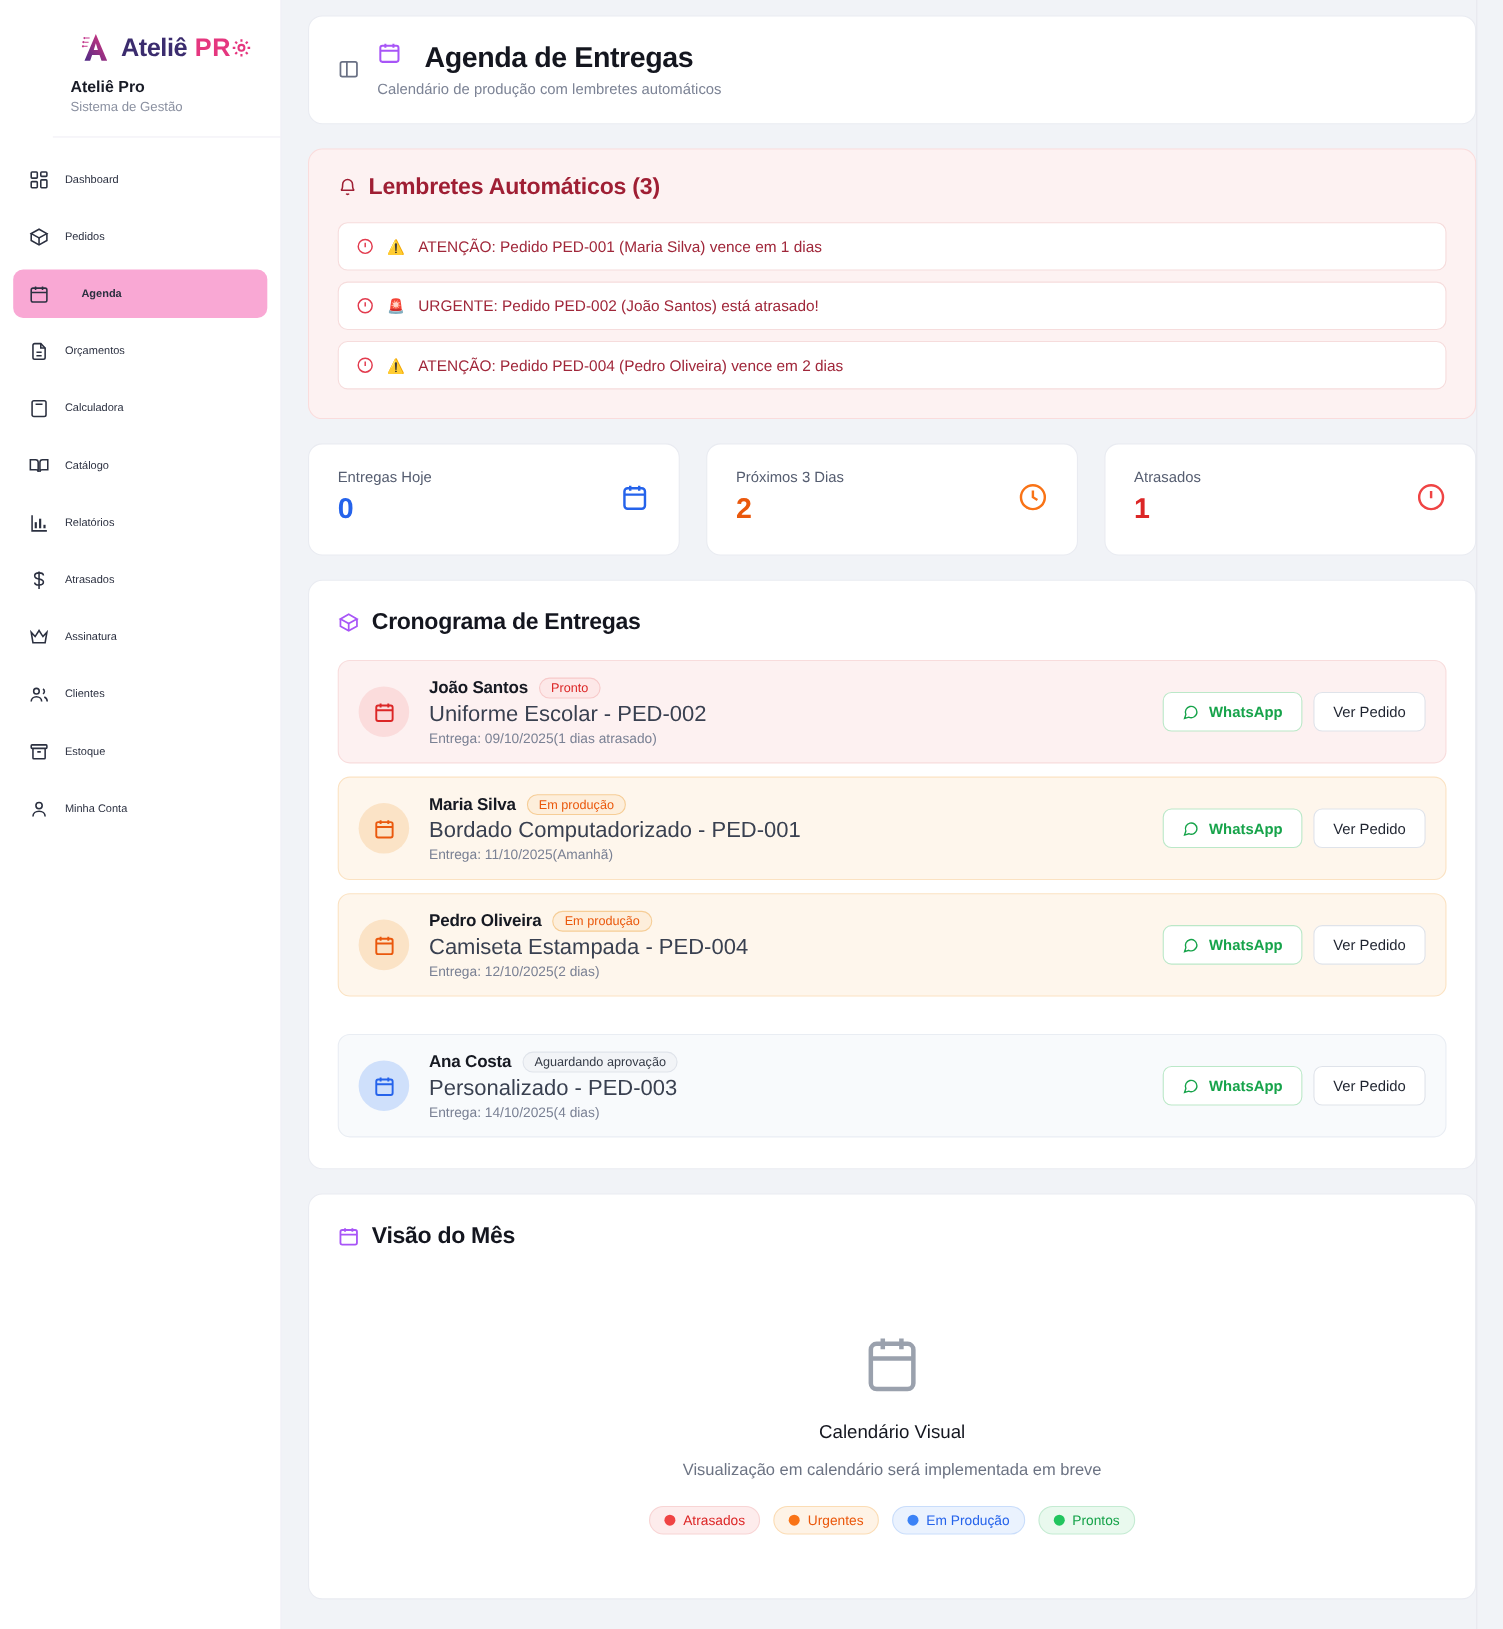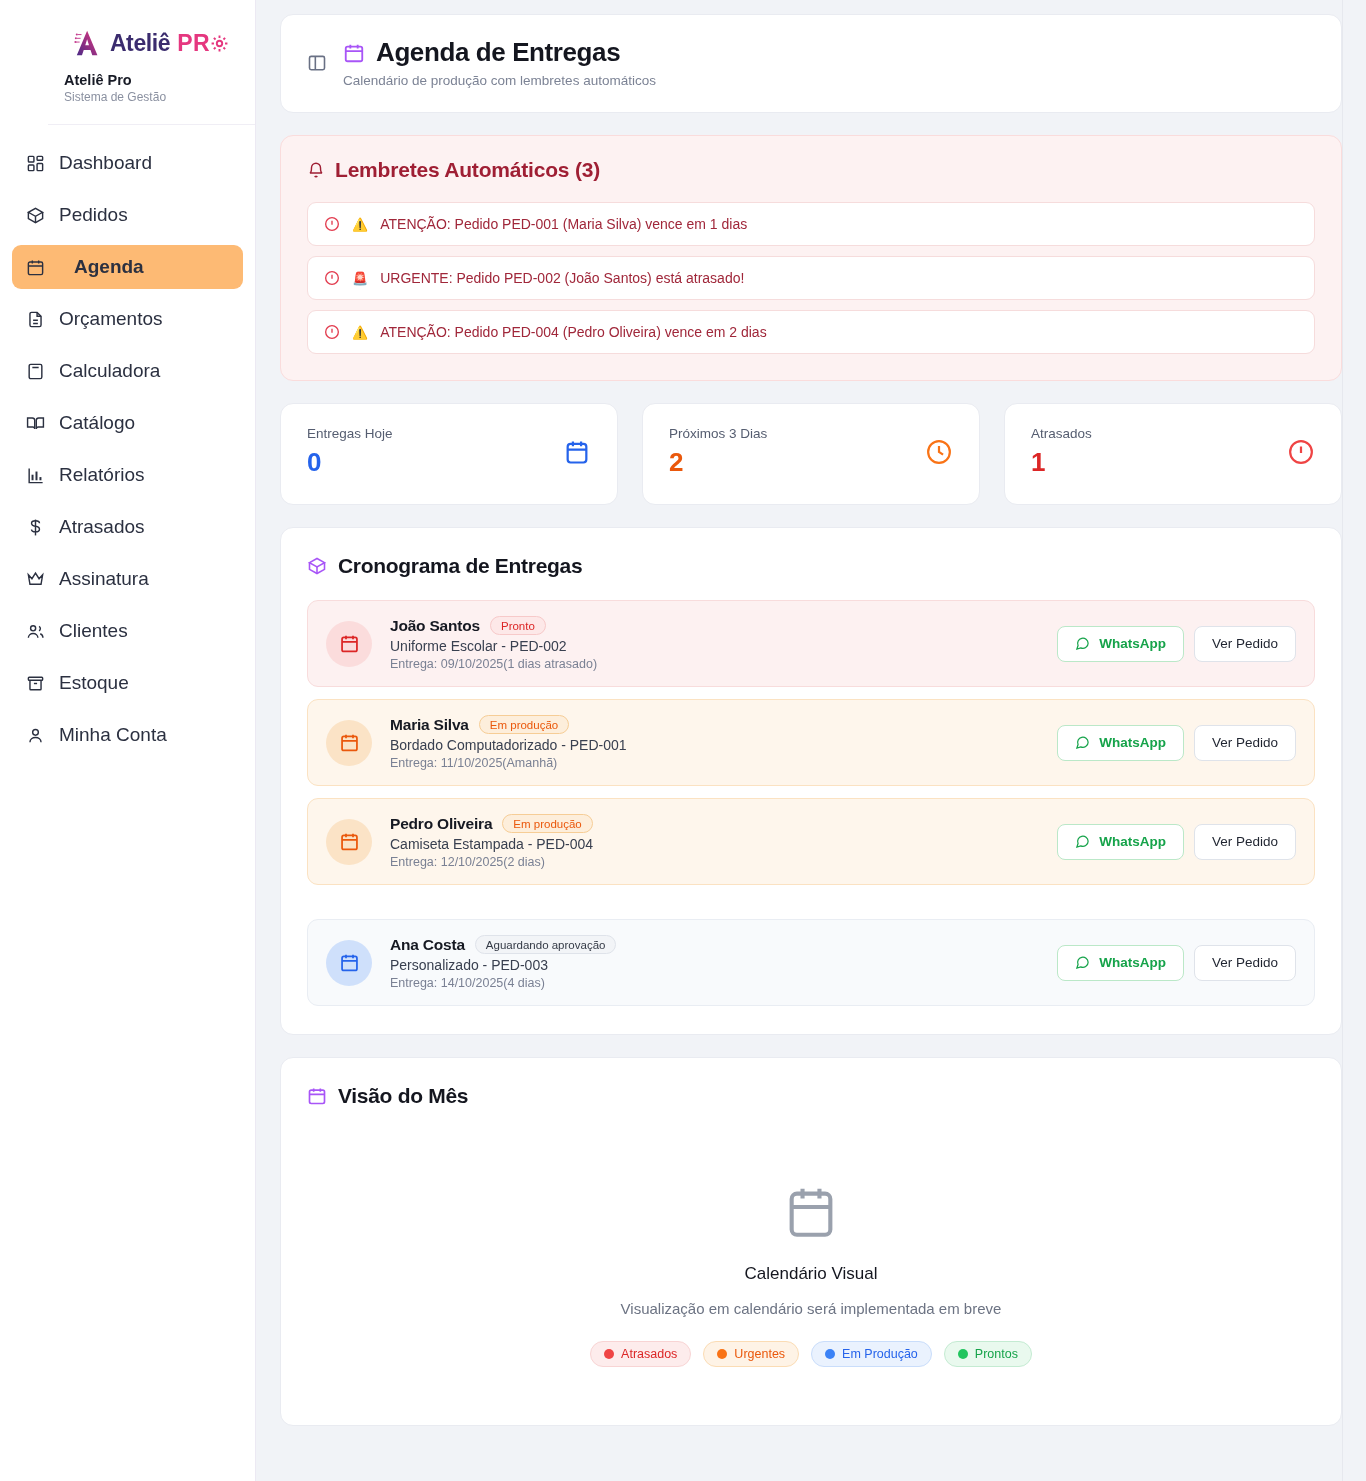--- a/index.html
+++ b/index.html
@@ -34,24 +34,24 @@
   .logo-pro { color: #e5377f; letter-spacing: 0.5px; }
   .logo-gear { width: 19px; height: 19px; display:inline-block; vertical-align: -2px; }
   .brand-name { margin-top: 14px; font-size: 14.5px; font-weight: 700; color: #181b26; }
   .brand-sub { margin-top: 2px; font-size: 12px; color: #8a90a0; }
 
   .nav { padding: 16px 12px 0; flex: 1; }
   .nav-item {
     display: flex; align-items: center; gap: 14px;
     height: 44px; padding: 0 14px; margin-bottom: 8px;
     border-radius: 9px; cursor: pointer;
-    font-size: 19px; color: #2b3040;
+    font-size: 10px; color: #2b3040;
   }
   .nav-item .ico { width: 19px; height: 19px; flex: none; color: #2b3040; display:flex; }
-  .nav-item.active { background: #fdba74; font-weight: 600; gap: 29px; }
+  .nav-item.active { background: #f9a8d4; font-weight: 600; gap: 29px; }
 
   .sidebar-footer {
     border-top: 1px solid #f0eef5;
     padding: 14px 26px;
   }
   .logout {
     display: flex; align-items: center; gap: 14px;
     font-size: 13.5px; color: #6b7180; cursor: pointer;
   }
   .logout .ico { width: 18px; height: 18px; display:flex; }
@@ -73,21 +73,21 @@
     border-radius: 13px;
   }
 
   
   .page-header {
     display: flex; align-items: center; gap: 16px;
     padding: 22px 26px 24px;
     margin-bottom: 22px;
   }
   .panel-toggle { width: 20px; height: 20px; color: #697084; cursor: pointer; flex: none; display:flex; }
-  .page-title-row { display: flex; align-items: center; gap: 11px; }
+  .page-title-row { display: flex; gap: 21px; }
   .page-title {
     font-size: 26px; font-weight: 700; letter-spacing: -0.4px; color: #14161f;
   }
   .title-cal { width: 22px; height: 22px; color: #a855f7; flex:none; display:flex; }
   .page-sub { margin-top: 5px; font-size: 13.5px; color: #7c8395; }
 
   
   .reminders {
     background: #fdf2f2;
     border: 1px solid #fadcdc;
@@ -153,21 +153,21 @@
   .d-body { flex: 1; min-width: 0; }
   .d-name-row { display: flex; align-items: center; gap: 10px; margin-bottom: 3px; }
   .d-name { font-size: 15.5px; font-weight: 700; color: #161922; letter-spacing: -0.2px; }
   .badge {
     font-size: 11.5px; padding: 2.5px 10px; border-radius: 999px;
     border: 1px solid transparent; white-space: nowrap;
   }
   .badge.pronto   { background: #fde8e8; border-color: #f7c9c9; color: #dc2626; }
   .badge.producao { background: #fdeedb; border-color: #f6cd96; color: #ea580c; }
   .badge.aguard   { background: #f2f4f7; border-color: #dfe3ea; color: #343a46; }
-  .d-desc { font-size: 14px; color: #394050; margin-bottom: 3px; }
+  .d-desc { font-size: 20px; color: #394050; margin-bottom: 3px; }
   .d-date { font-size: 12.5px; color: #7a8194; }
   .d-actions { display: flex; align-items: center; gap: 10px; flex: none; }
   .btn {
     display: flex; align-items: center; justify-content: center; gap: 9px;
     height: 36px; padding: 0 17px; border-radius: 8px;
     font-size: 13.5px; cursor: pointer; background: #ffffff;
     border: 1px solid #dfe3ea; color: #1f2430; white-space: nowrap;
   }
   .btn.whatsapp { color: #16a34a; border-color: #bbe8c8; font-weight: 700; }
   .btn.whatsapp svg { width: 15px; height: 15px; }

